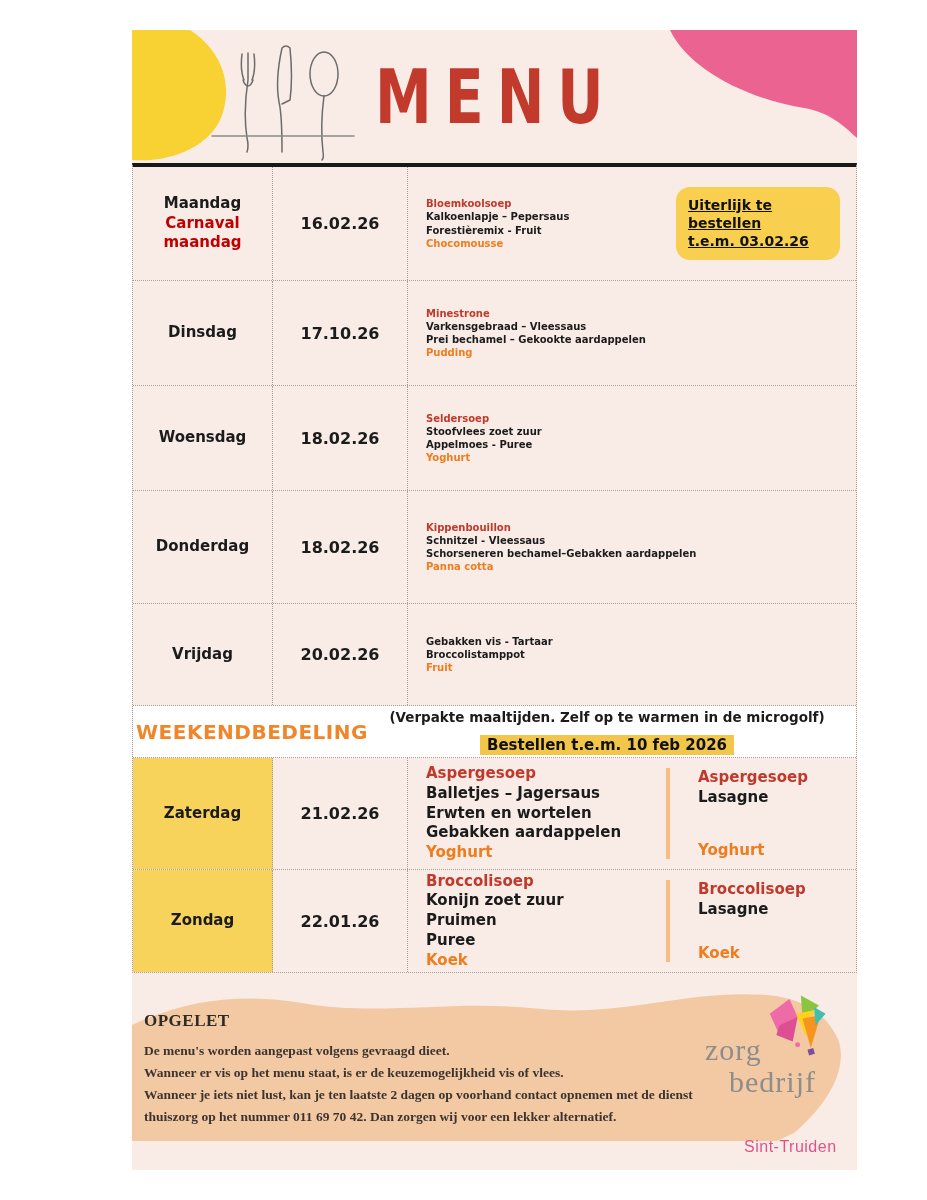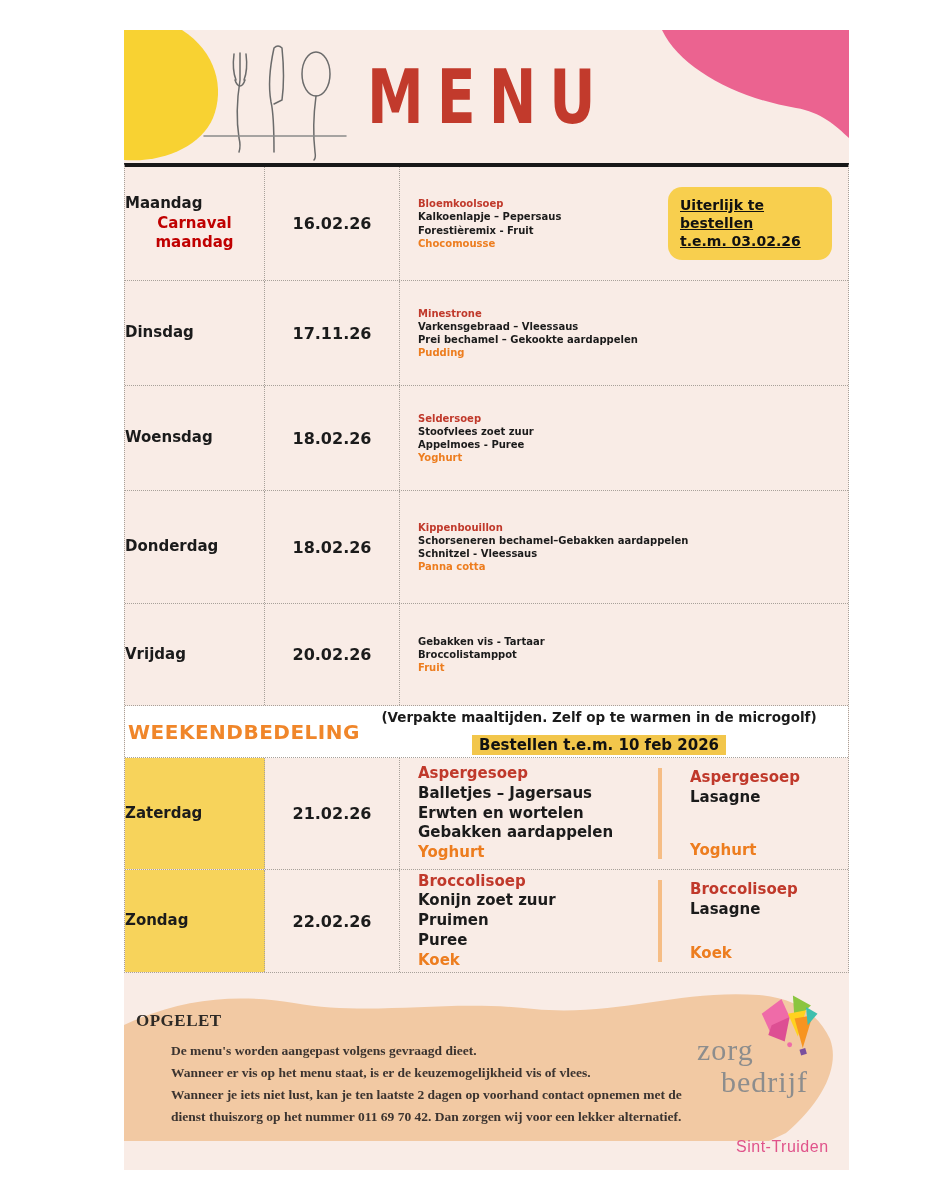--- a/index.html
+++ b/index.html
@@ -4,37 +4,37 @@
 <style>
   :root{
     --cream:#f9ece6; --blobYellow:#f8d232; --blobPink:#eb6390; --titleRed:#c23a2c;
     --soupRed:#c0392b; --dessertOrange:#ed7d1f; --carnavalRed:#c00000; --weekendOrange:#f0862a;
     --goldHighlight:#f2c64b; --noteYellow:#f8cf4e; --dayYellow:#f7d35b; --dividerOrange:#f6bd85;
     --peach:#f2c9a3; --logoGray:#8d8d8d; --logoPink:#e0538a; --ink:#1b1b1b; --footerInk:#3c3430;
   }
   *{margin:0;padding:0;box-sizing:border-box;}
   body{background:#fff;font-family:"DejaVu Sans","Liberation Sans",sans-serif;}
   .page{position:relative;width:927px;height:1200px;background:#fff;overflow:hidden;}
-  .content{position:absolute;left:124px;top:30px;width:725px;height:1140px;background:var(--cream);}
+  .content{position:absolute;left:132px;top:30px;width:725px;height:1140px;background:var(--cream);}
 
   
   .header{position:relative;width:725px;height:133px;overflow:hidden;}
   .header svg.deco{position:absolute;left:0;top:0;}
   .menu-title{position:absolute;left:243px;top:30px;font-size:57px;font-weight:600;color:var(--titleRed);
     letter-spacing:13px;transform:scaleY(1.32);transform-origin:top left;line-height:1;
     font-family:"DejaVu Sans",sans-serif;}
   .cutlery{position:absolute;left:62px;top:4px;}
 
   
   .menu-table{width:725px;border-top:4px solid #181818;border-bottom:1px dotted #a8a19a;
     border-left:1px dotted #a8a19a;border-right:1px dotted #a8a19a;}
   .row{display:flex;position:relative;border-bottom:1px dotted #a8a19a;background:var(--cream);}
   .row:last-child{border-bottom:none;}
   .cell{border-right:1px dotted #a8a19a;}
-  .cell.day{width:140px;display:flex;flex-direction:column;align-items:flex-start;justify-content:center;
+  .cell.day{width:140px;display:flex;flex-direction:column;align-items:center;justify-content:center;
     text-align:center;font-weight:bold;font-size:15px;color:var(--ink);line-height:1.3;}
   .cell.day .daynote{color:var(--carnavalRed);padding:0 14px;}
   .cell.date{width:135px;display:flex;align-items:center;justify-content:center;
     font-weight:bold;font-size:16px;color:var(--ink);}
   .cell.menu{flex:1;display:flex;flex-direction:column;justify-content:center;
     padding:8px 8px 8px 18px;border-right:none;font-weight:bold;font-size:10px;
     line-height:1.32;color:var(--ink);white-space:nowrap;}
   .soup{color:var(--soupRed);}
   .dessert{color:var(--dessertOrange);}
   .orderbox{position:absolute;right:16px;top:20px;width:164px;background:var(--noteYellow);
@@ -57,21 +57,21 @@
   .wk-right{flex:1;display:flex;flex-direction:column;padding-left:28px;padding-top:2px;
     font-weight:bold;font-size:15px;line-height:1.32;color:var(--ink);white-space:nowrap;}
   .wk-right .dessert{margin-top:auto;}
 
   
   .footer{position:relative;width:725px;height:173px;}
   .footer svg.blob{position:absolute;left:0;top:0;}
   .opgelet{position:absolute;left:12px;top:38px;width:575px;font-family:"Liberation Serif",serif;
     font-weight:bold;color:var(--footerInk);}
   .opgelet h2{font-size:17px;letter-spacing:.5px;margin-bottom:9px;color:#2e2a26;}
-  .opgelet p{font-size:13.5px;line-height:1.62;margin-left:35px;}
+  .opgelet p{font-size:13.5px;line-height:1.62;}
   .logo{position:absolute;right:2px;top:16px;width:158px;height:150px;}
   .logo .heart{position:absolute;left:58px;top:0;}
   .logo .l1{position:absolute;left:8px;top:44px;font-family:"Liberation Serif",serif;
     font-size:30px;color:var(--logoGray);letter-spacing:1px;}
   .logo .l2{position:absolute;left:32px;top:76px;font-family:"Liberation Serif",serif;
     font-size:30px;color:var(--logoGray);letter-spacing:1px;}
   .logo .l3{position:absolute;left:47px;top:114px;font-size:16px;color:var(--logoPink);
     letter-spacing:.5px;font-family:"Liberation Sans",sans-serif;margin-top:35px;}
 </style>
 </head>
@@ -114,21 +114,21 @@
           <div>Uiterlijk te</div>
           <div>bestellen</div>
           <div>t.e.m. 03.02.26</div>
         </div>
       </div>
 
       <div class="row" style="height:105px">
         <div class="cell day">
           <div>Dinsdag</div>
         </div>
-        <div class="cell date">17.11.26</div>
+        <div class="cell date">17.10.26</div>
         <div class="cell menu">
           <div class="soup">Minestrone</div>
           <div class="main">Varkensgebraad – Vleessaus</div>
           <div class="main">Prei bechamel – Gekookte aardappelen</div>
           <div class="dessert">Pudding</div>
         </div>
       </div>
 
       <div class="row" style="height:105px">
         <div class="cell day">
@@ -143,22 +143,22 @@
         </div>
       </div>
 
       <div class="row" style="height:113px">
         <div class="cell day">
           <div>Donderdag</div>
         </div>
         <div class="cell date">18.02.26</div>
         <div class="cell menu">
           <div class="soup">Kippenbouillon</div>
+          <div class="main">Schnitzel - Vleessaus</div>
           <div class="main">Schorseneren bechamel–Gebakken aardappelen</div>
-          <div class="main">Schnitzel - Vleessaus</div>
           <div class="dessert">Panna cotta</div>
         </div>
       </div>
 
       <div class="row" style="height:102px">
         <div class="cell day">
           <div>Vrijdag</div>
         </div>
         <div class="cell date">20.02.26</div>
         <div class="cell menu">
@@ -195,21 +195,21 @@
             <div class="main">Lasagne</div>
             <div class="dessert">Yoghurt</div>
           </div>
         </div>
       </div>
 
       <div class="row weekend" style="height:102px">
         <div class="cell day">
           <div>Zondag</div>
         </div>
-        <div class="cell date">22.02.26</div>
+        <div class="cell date">22.01.26</div>
         <div class="wk-menu">
           <div class="wk-left">
             <div class="soup">Broccolisoep</div>
             <div class="main">Konijn zoet zuur</div>
             <div class="main">Pruimen</div>
             <div class="main">Puree</div>
             <div class="dessert">Koek</div>
           </div>
           <div class="wk-divider"></div>
           <div class="wk-right">

